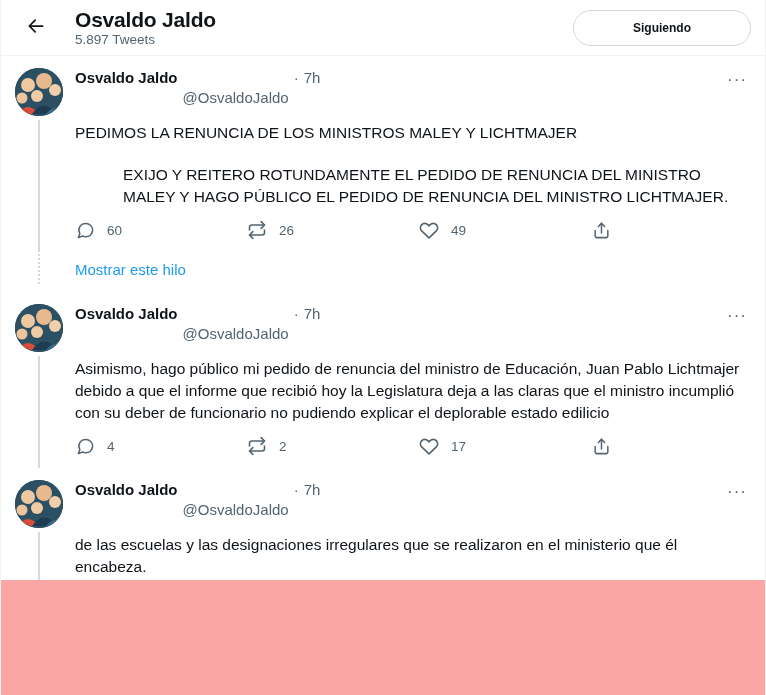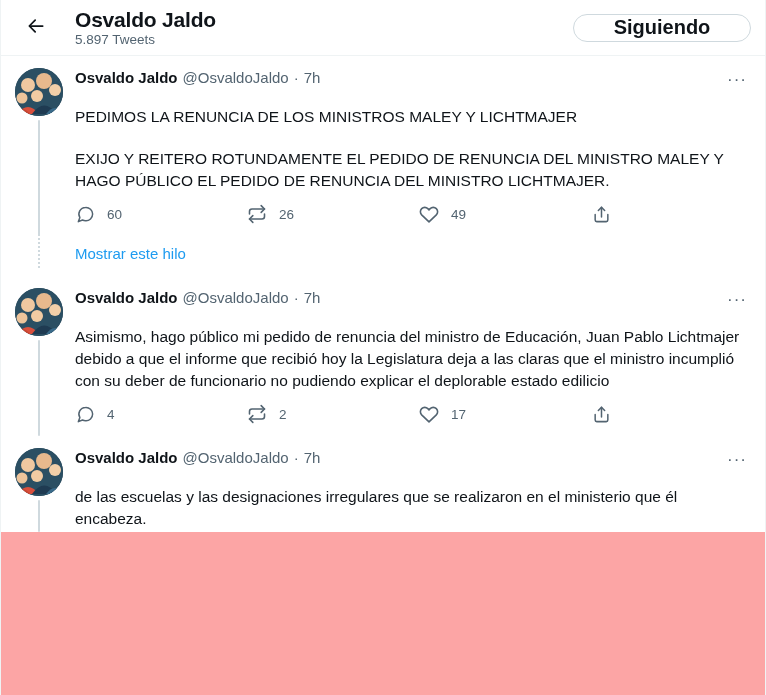--- a/index.html
+++ b/index.html
@@ -59,26 +59,26 @@
     text-overflow: ellipsis;
   }
   .header-sub {
     font-size: 13.5px;
     color: #536471;
     margin-top: 2px;
   }
   .follow-btn {
     flex: 0 0 auto;
     min-width: 178px;
-    height: 28px;
+    height: 36px;
     border-radius: 22px;
     border: 1px solid #cfd9de;
     background: #fff;
     color: #0f1419;
-    font-size: 20px;
+    font-size: 12px;
     font-weight: bold;
     font-family: "Liberation Sans", sans-serif;
     display: flex;
     align-items: center;
     justify-content: center;
     cursor: pointer;
   }
 
   
   .thread {
@@ -129,20 +129,21 @@
   }
   .tw-name {
     font-weight: bold;
     color: #0f1419;
     white-space: nowrap;
   }
   .tw-handle {
     color: #536471;
     margin-left: 5px;
     white-space: nowrap;
+    margin-top: 20px;
   }
   .tw-dot {
     color: #536471;
     margin: 0 5px;
   }
   .tw-time {
     color: #536471;
     white-space: nowrap;
   }
   .more-btn {
@@ -160,21 +161,21 @@
     padding-right: 4px;
   }
   .tw-text {
     font-size: 15.5px;
     line-height: 22px;
     color: #0f1419;
     margin-top: 14px;
     white-space: pre-wrap;
     word-wrap: break-word;
   }
-  .tw-text.spaced { margin-top: 20px; }
+  .tw-text.spaced { margin-top: 20px; margin-left: 48px; }
 
   
   .actions {
     display: flex;
     align-items: center;
     margin-top: 12px;
     padding-bottom: 10px;
     max-width: 560px;
   }
   .action {

